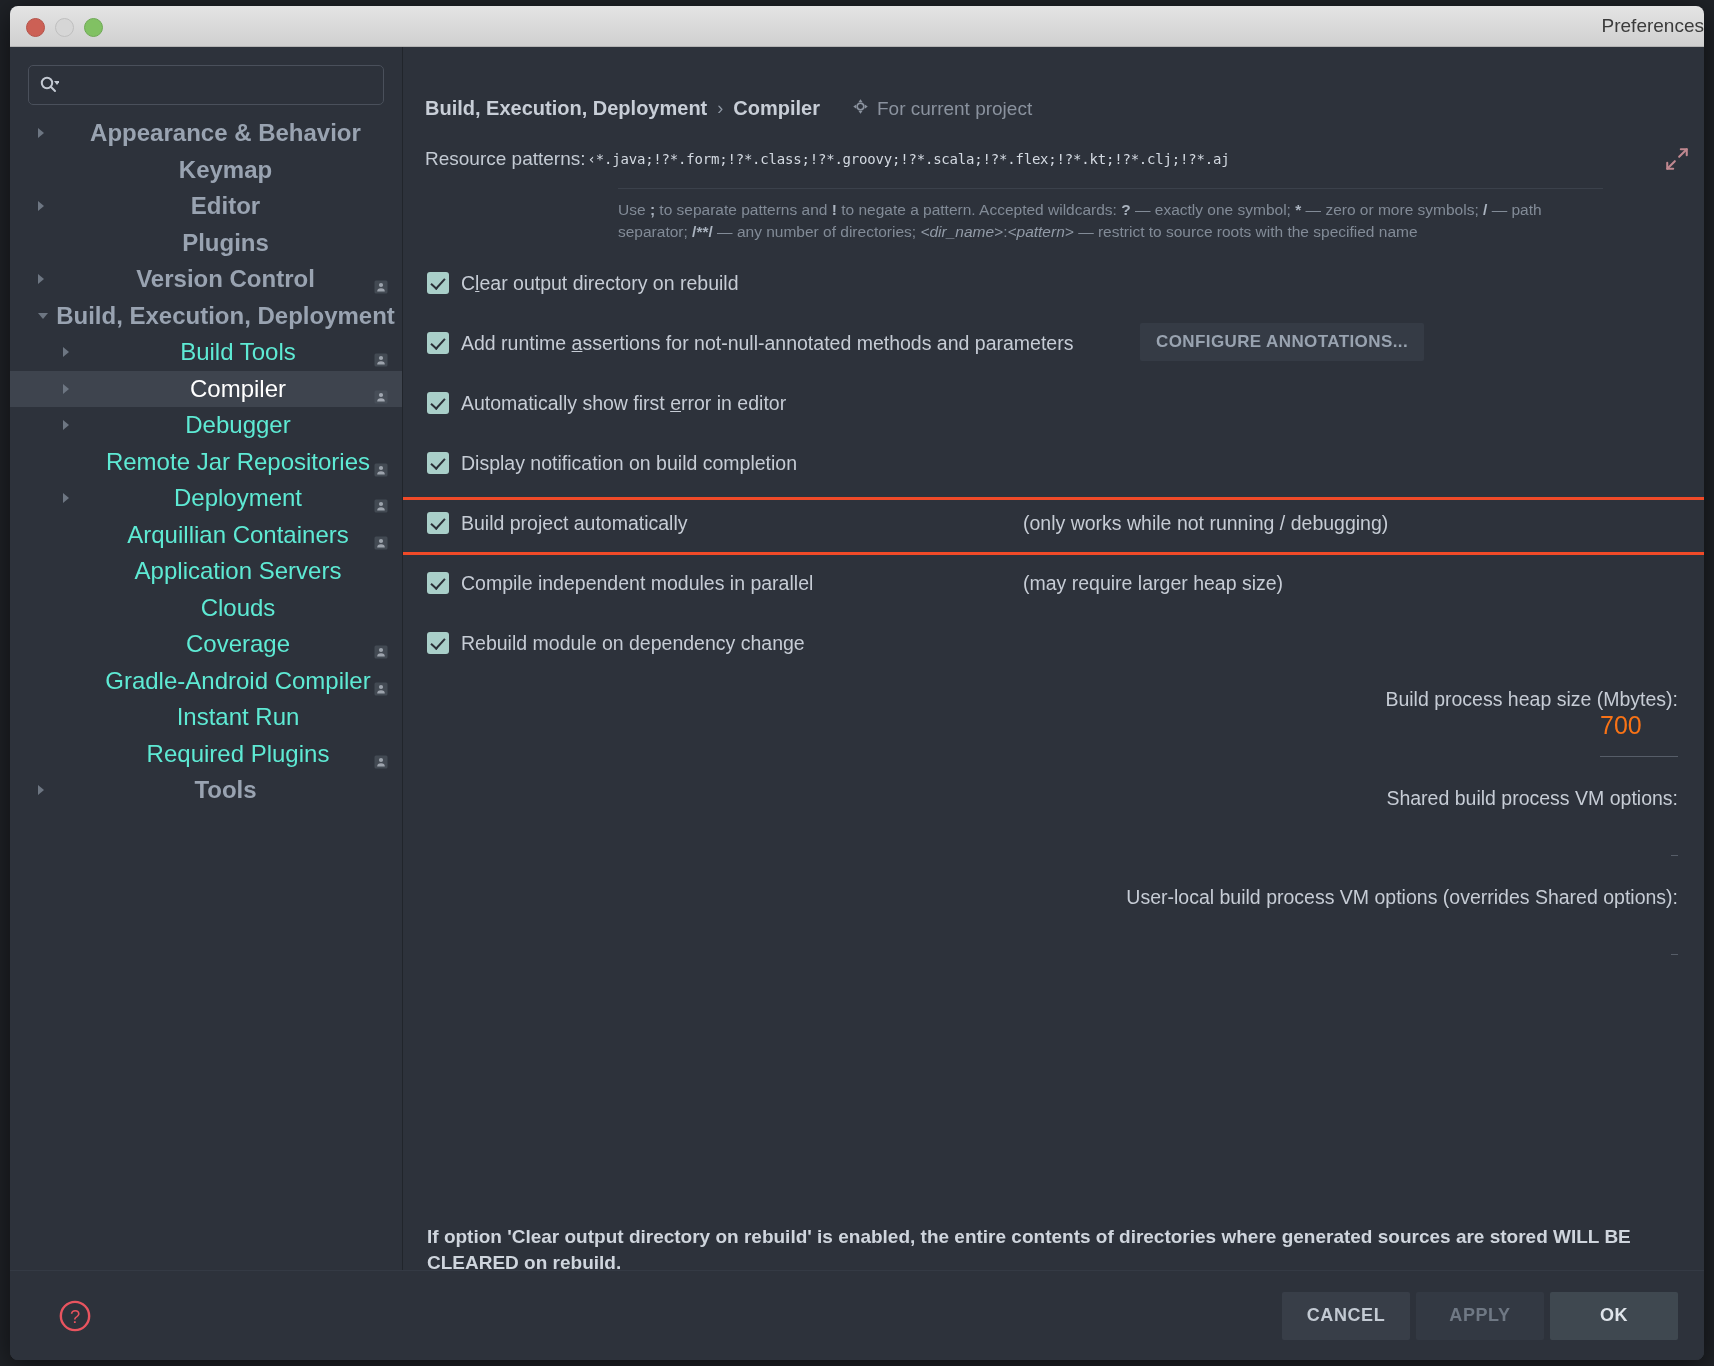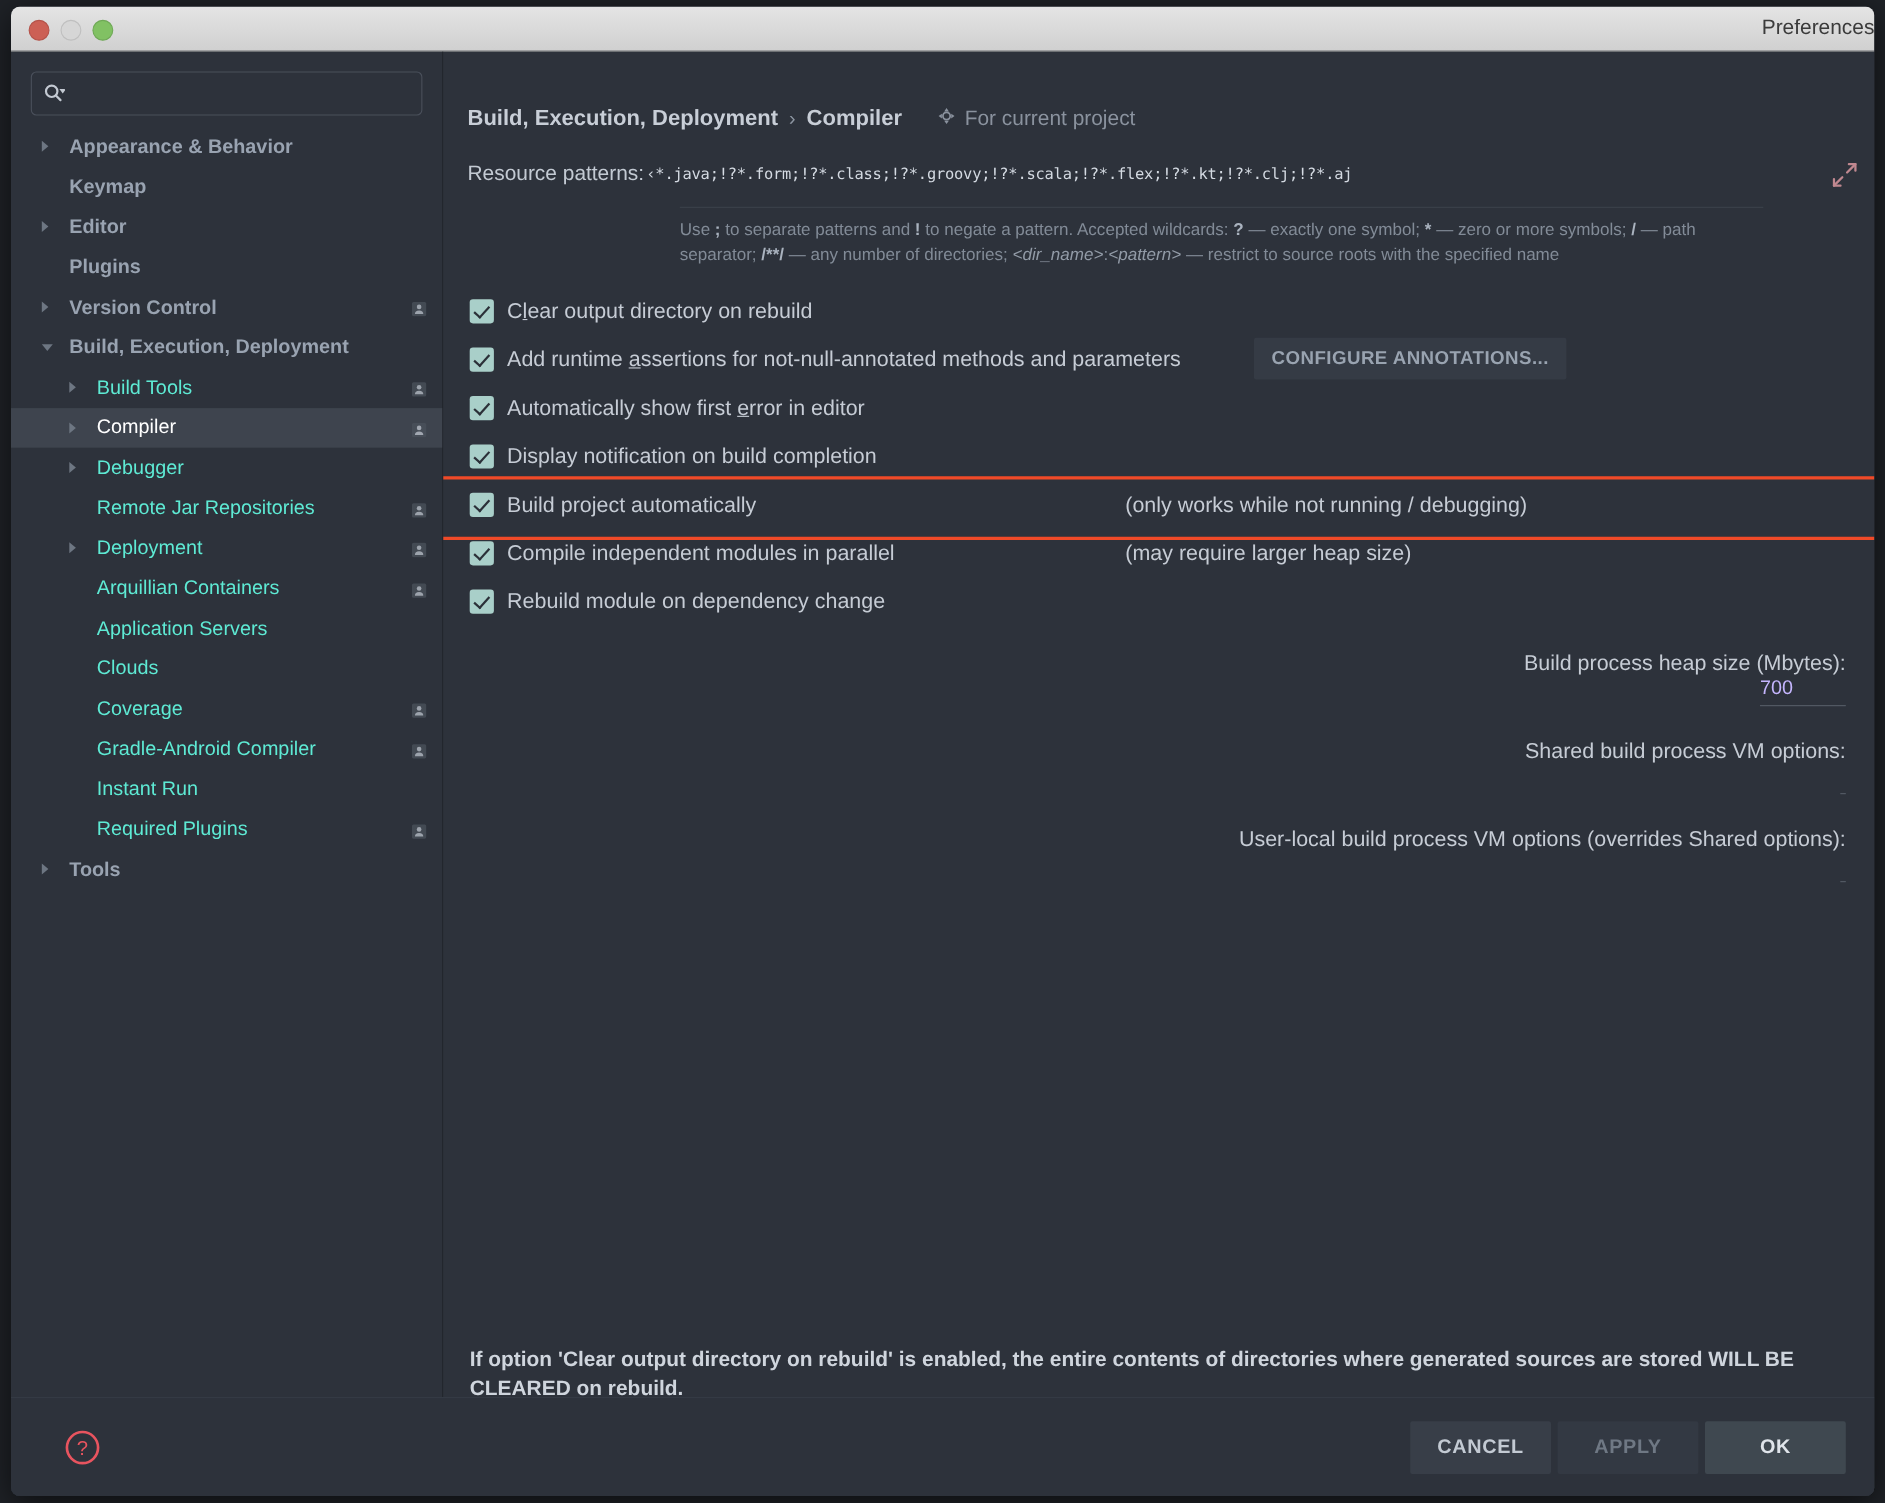--- a/index.html
+++ b/index.html
@@ -91,23 +91,24 @@
     padding-left: 8px;
   }
   .magnifier { display: flex; align-items: center; }
 
   .tree-item {
     position: relative;
     height: 36.5px;
     display: flex;
     align-items: center;
     color: #9aa4b0;
-    font-size: 18px;
+    font-size: 24px;
     white-space: nowrap;
     padding-right: 14px;
+    justify-content: center;
   }
   .tree-item.level0 { padding-left: 53px; font-weight: bold; color: #99a3b1; }
   .tree-item.level1 { padding-left: 78px; font-weight: normal; color: #5eead4; }
   .tree-item.selected {
     background: #3e444e;
     color: #ffffff;
   }
   .arrow {
     position: absolute;
     width: 0; height: 0;
@@ -189,21 +190,21 @@
   #hint b { color: #aab3bf; }
   #hint i { color: #929ba7; }
 
   .cbrow {
     display: flex;
     align-items: center;
     height: 30px;
     padding-left: 24px;
     position: relative;
   }
-  .cbrow + .cbrow { margin-top: 14px; align-items: center; }
+  .cbrow + .cbrow { margin-top: 30px; align-items: center; }
   .checkbox {
     width: 22px; height: 22px;
     background: #a9cfc9;
     border-radius: 3px;
     flex: none;
     position: relative;
   }
   .checkbox::after {
     content: "";
     position: absolute;
@@ -261,23 +262,23 @@
     margin-top: 30px;
     flex-direction: column;
   }
   .fieldlabel {
     color: #c6ccd5;
     font-size: 19.5px;
     white-space: nowrap;
   }
   .underline-field {
     border-bottom: 1px solid #565d68;
-    color: #c4b5fd;
-    font-size: 18px;
-    padding-bottom: 5px;
+    color: #f97316;
+    font-size: 25px;
+    padding-bottom: 16px;
     margin-left: 0;
   }
   .uf-small { width: 78px; }
   .uf-wide  { flex: 1; }
 
   #warning {
     position: absolute;
     left: 24px;
     right: 24px;
     bottom: 84px;

